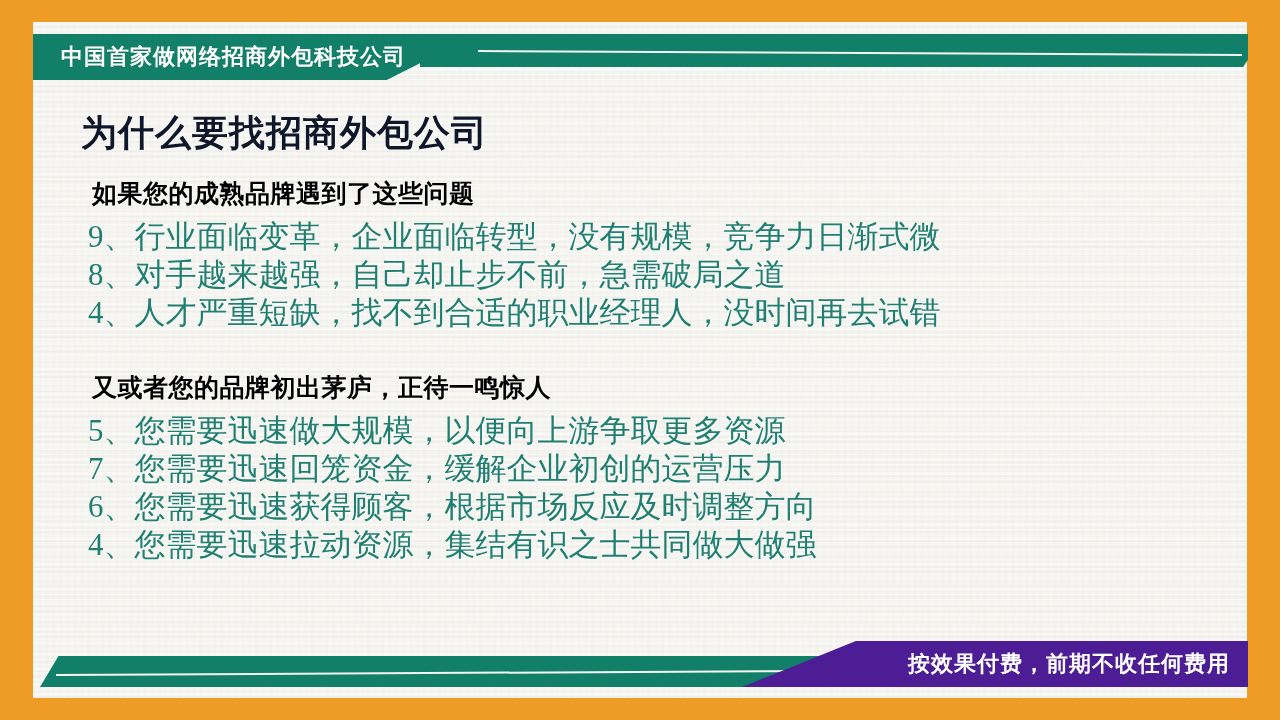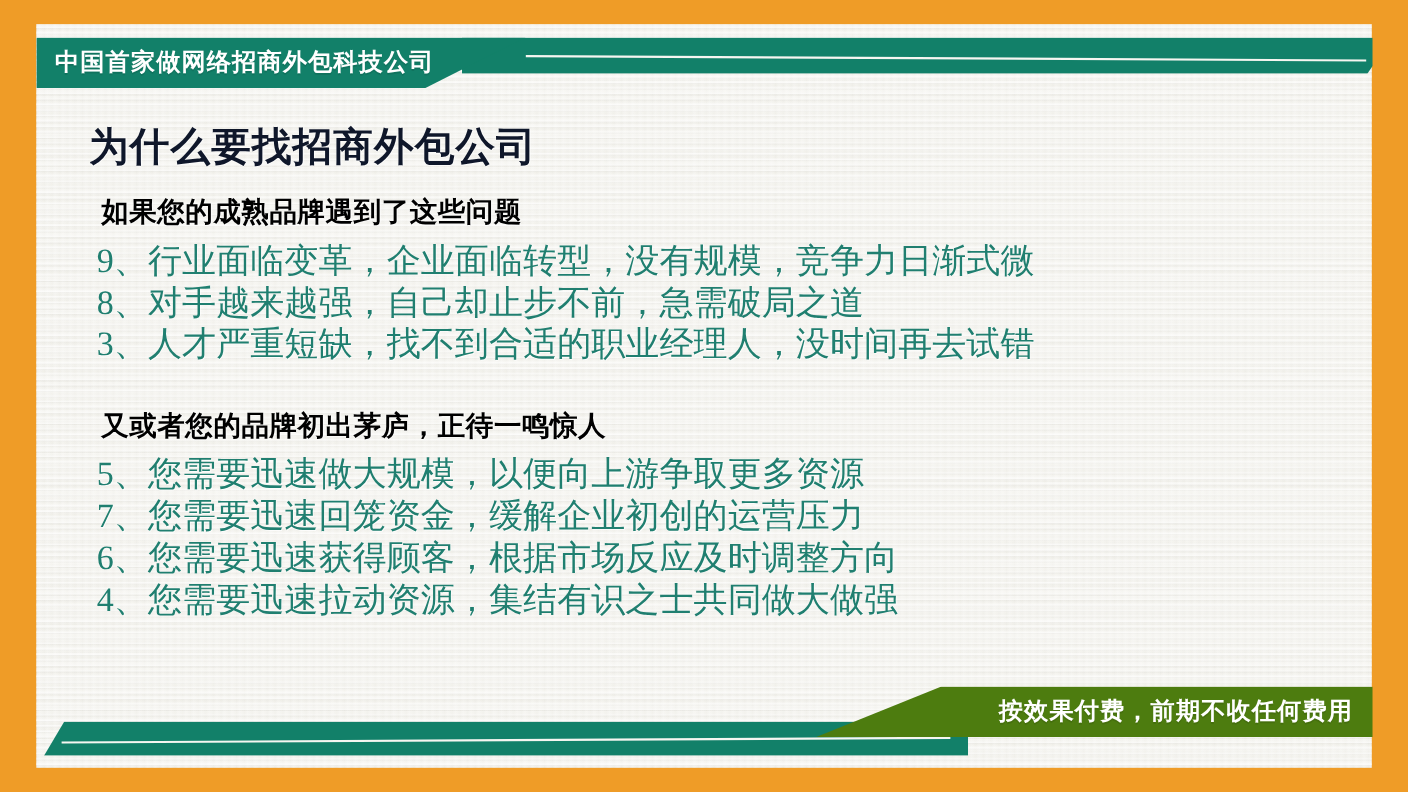--- a/index.html
+++ b/index.html
@@ -74,21 +74,21 @@
     left: 33px;
     top: 34px;
     width: 445px;
     height: 46px;
     background: #128069;
     clip-path: polygon(0 0, 100% 0, 79.5% 100%, 0 100%);
     display: flex;
     align-items: center;
   }
   .header-tag-label {
-    margin-left: 17px;
+    margin-left: 28px;
     font-size: 22px;
     font-weight: bold;
     color: #ffffff;
     letter-spacing: 1px;
     white-space: nowrap;
     text-shadow: 0 1px 0 rgba(0,0,0,0.10);
   }
 
   
   .content {
@@ -156,24 +156,24 @@
     top: 674px;
     width: 808px;
     height: 2px;
     background: #f6f6f1;
     transform: rotate(-0.30deg);
     transform-origin: left center;
   }
   .footer-tag {
     position: absolute;
     left: 742px;
-    top: 624px;
+    top: 641px;
     width: 506px;
     height: 46px;
-    background: #4d7c0f;
+    background: #4c1d95;
     clip-path: polygon(22.5% 0, 100% 0, 100% 100%, 0 100%);
     display: flex;
     align-items: center;
     justify-content: flex-end;
   }
   .footer-tag-label {
     margin-right: 18px;
     font-size: 22px;
     font-weight: bold;
     color: #ffffff;
@@ -197,21 +197,21 @@
 
   <div class="content">
 
     <h1 class="main-title">为什么要找招商外包公司</h1>
 
     <div class="section">
       <h2 class="section-heading">如果您的成熟品牌遇到了这些问题</h2>
       <ul class="item-list">
         <li class="item">9、行业面临变革，企业面临转型，没有规模，竞争力日渐式微</li>
         <li class="item">8、对手越来越强，自己却止步不前，急需破局之道</li>
-        <li class="item">3、人才严重短缺，找不到合适的职业经理人，没时间再去试错</li>
+        <li class="item">4、人才严重短缺，找不到合适的职业经理人，没时间再去试错</li>
       </ul>
     </div>
 
     <div class="gap"></div>
 
     <div class="section">
       <h2 class="section-heading">又或者您的品牌初出茅庐，正待一鸣惊人</h2>
       <ul class="item-list">
         <li class="item">5、您需要迅速做大规模，以便向上游争取更多资源</li>
         <li class="item">7、您需要迅速回笼资金，缓解企业初创的运营压力</li>

